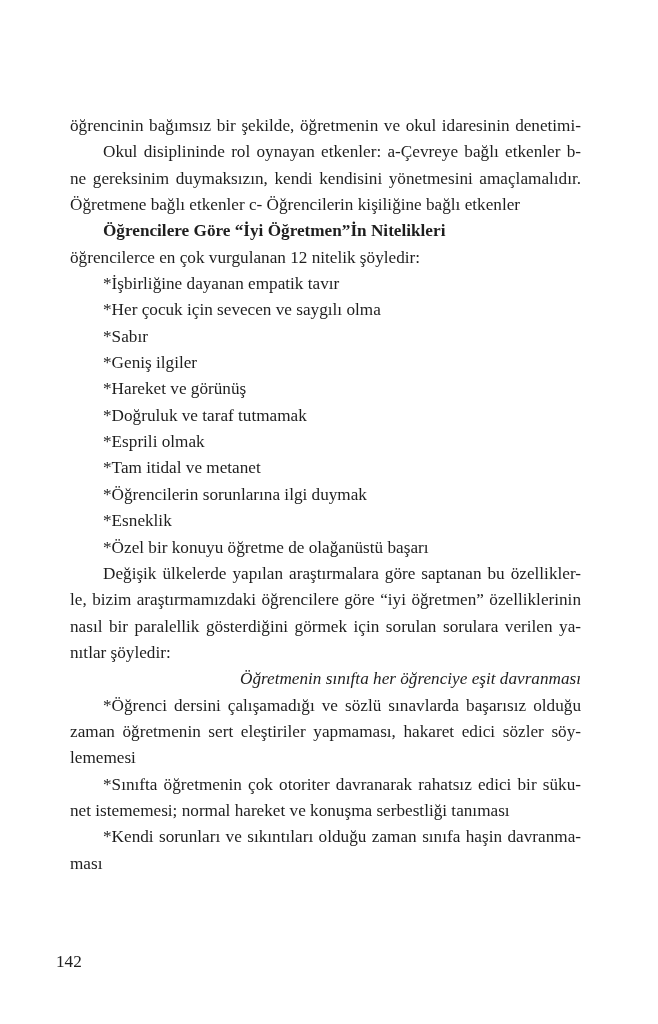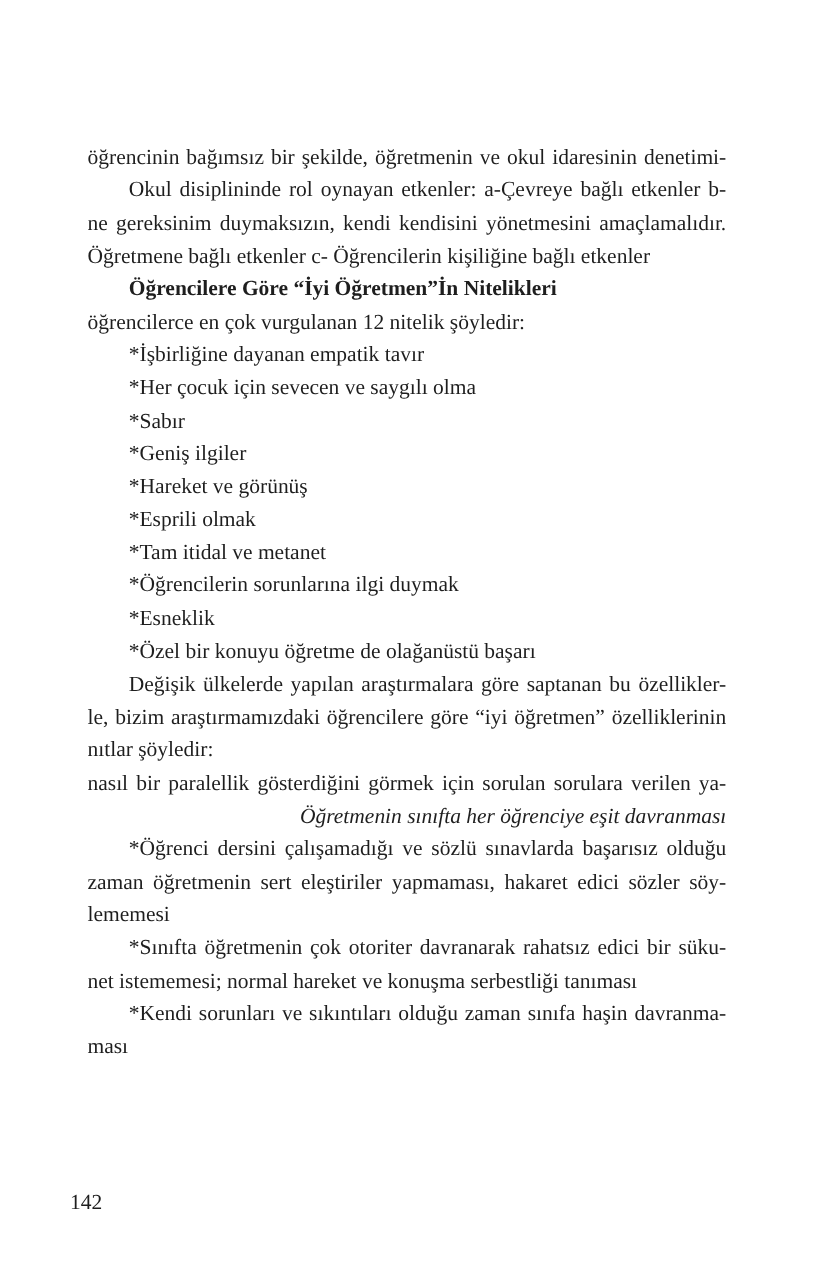--- a/index.html
+++ b/index.html
@@ -59,31 +59,32 @@
   <div class="line indent bold">Öğrencilere Göre “İyi Öğretmen”İn Nitelikleri</div>
   <div id="intro">
       <div class="line">öğrencilerce en çok vurgulanan 12 nitelik şöyledir:</div>
     </div>
   <div id="qualities">
       <div class="line list-indent">*İşbirliğine dayanan empatik tavır</div>
       <div class="line list-indent">*Her çocuk için sevecen ve saygılı olma</div>
       <div class="line list-indent">*Sabır</div>
       <div class="line list-indent">*Geniş ilgiler</div>
       <div class="line list-indent">*Hareket ve görünüş</div>
+      <div class="line list-indent">*Doğruluk ve taraf tutmamak</div>
       <div class="line list-indent">*Esprili olmak</div>
       <div class="line list-indent">*Tam itidal ve metanet</div>
       <div class="line list-indent">*Öğrencilerin sorunlarına ilgi duymak</div>
       <div class="line list-indent">*Esneklik</div>
       <div class="line list-indent">*Özel bir konuyu öğretme de olağanüstü başarı</div>
     </div>
   <div id="comparison">
       <div class="line just indent">Değişik ülkelerde yapılan araştırmalara göre saptanan bu özellikler-</div>
       <div class="line just">le, bizim araştırmamızdaki öğrencilere göre “iyi öğretmen” özelliklerinin</div>
+      <div class="line just">nasıl bir paralellik gösterdiğini görmek için sorulan sorulara verilen ya-</div>
       <div class="line">nıtlar şöyledir:</div>
-      <div class="line just">nasıl bir paralellik gösterdiğini görmek için sorulan sorulara verilen ya-</div>
     </div>
   <div class="line indent italic">Öğretmenin sınıfta her öğrenciye eşit davranması</div>
   <div id="answers">
       <div class="line just indent">*Öğrenci dersini çalışamadığı ve sözlü sınavlarda başarısız olduğu</div>
       <div class="line just">zaman öğretmenin sert eleştiriler yapmaması, hakaret edici sözler söy-</div>
       <div class="line">lememesi</div>
       <div class="line just indent">*Sınıfta öğretmenin çok otoriter davranarak rahatsız edici bir süku-</div>
       <div class="line">net istememesi; normal hareket ve konuşma serbestliği tanıması</div>
       <div class="line just indent">*Kendi sorunları ve sıkıntıları olduğu zaman sınıfa haşin davranma-</div>
       <div class="line">ması</div>

